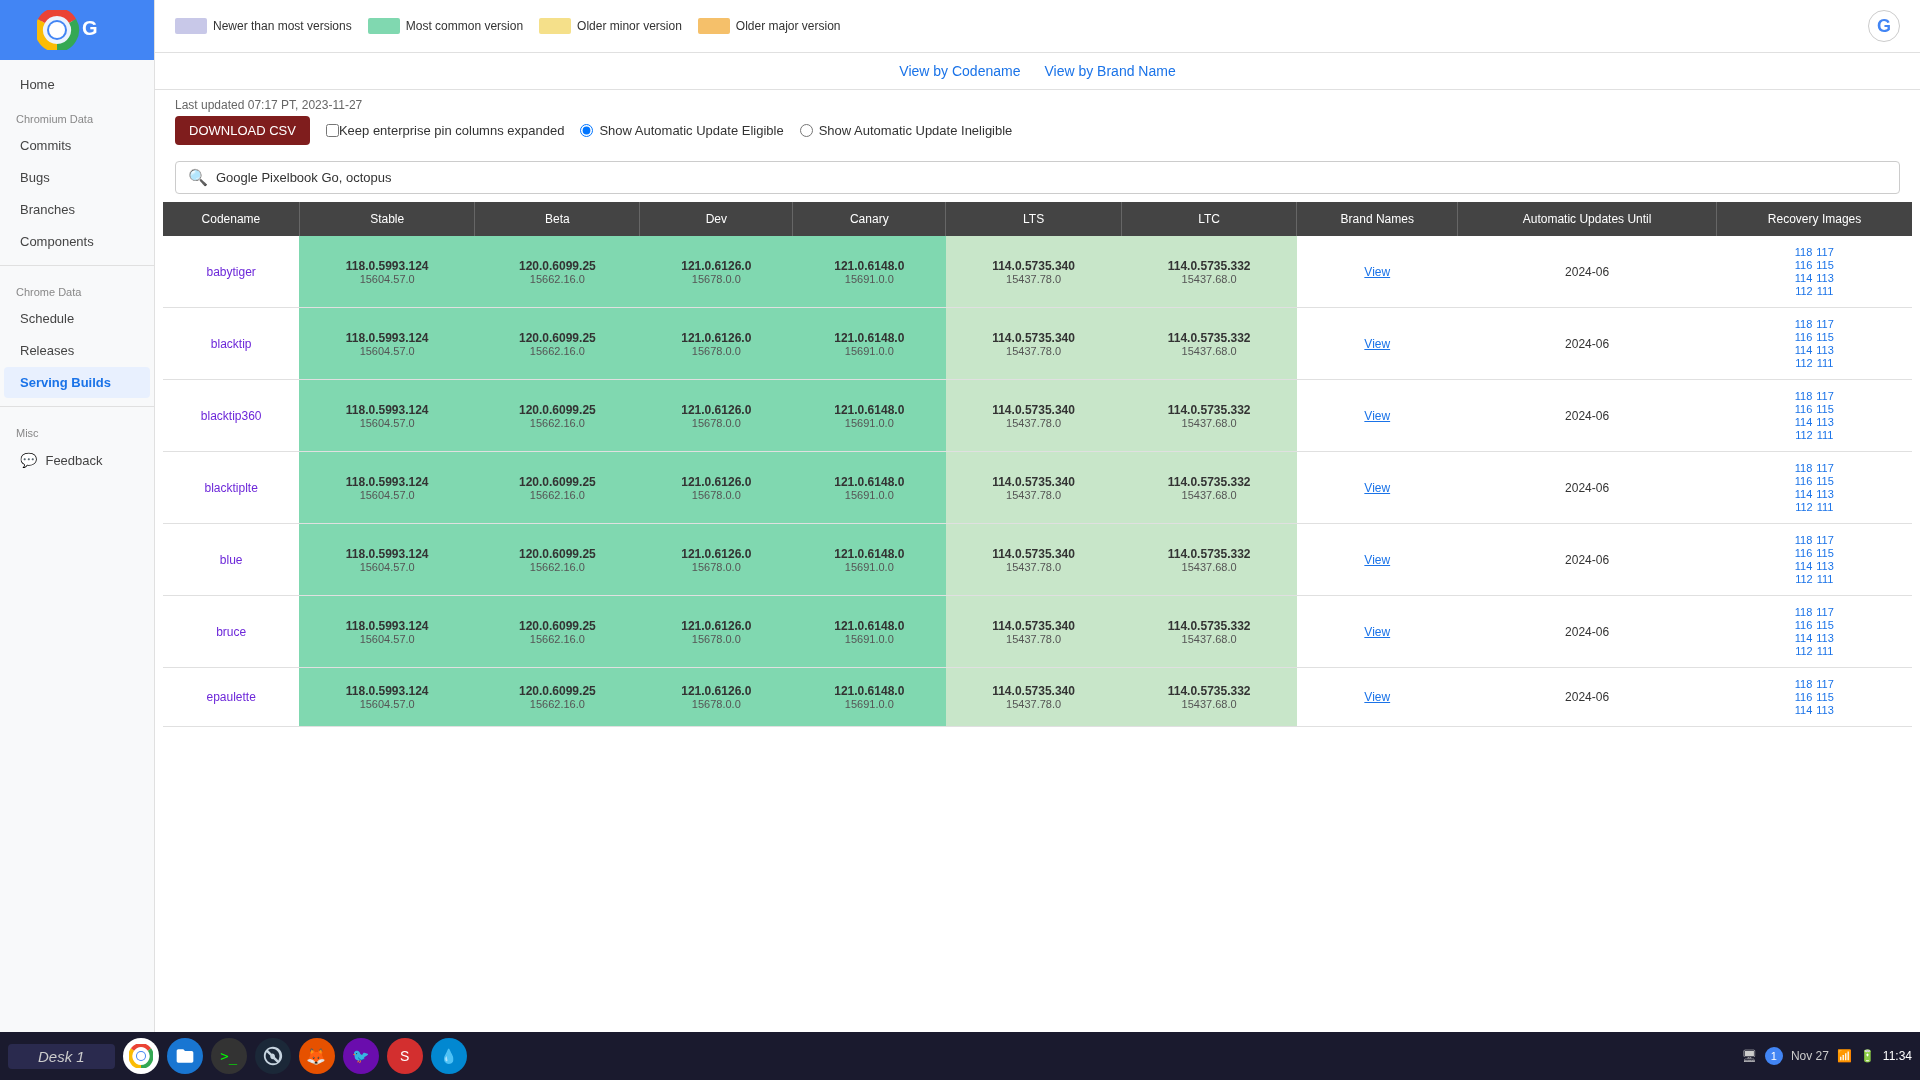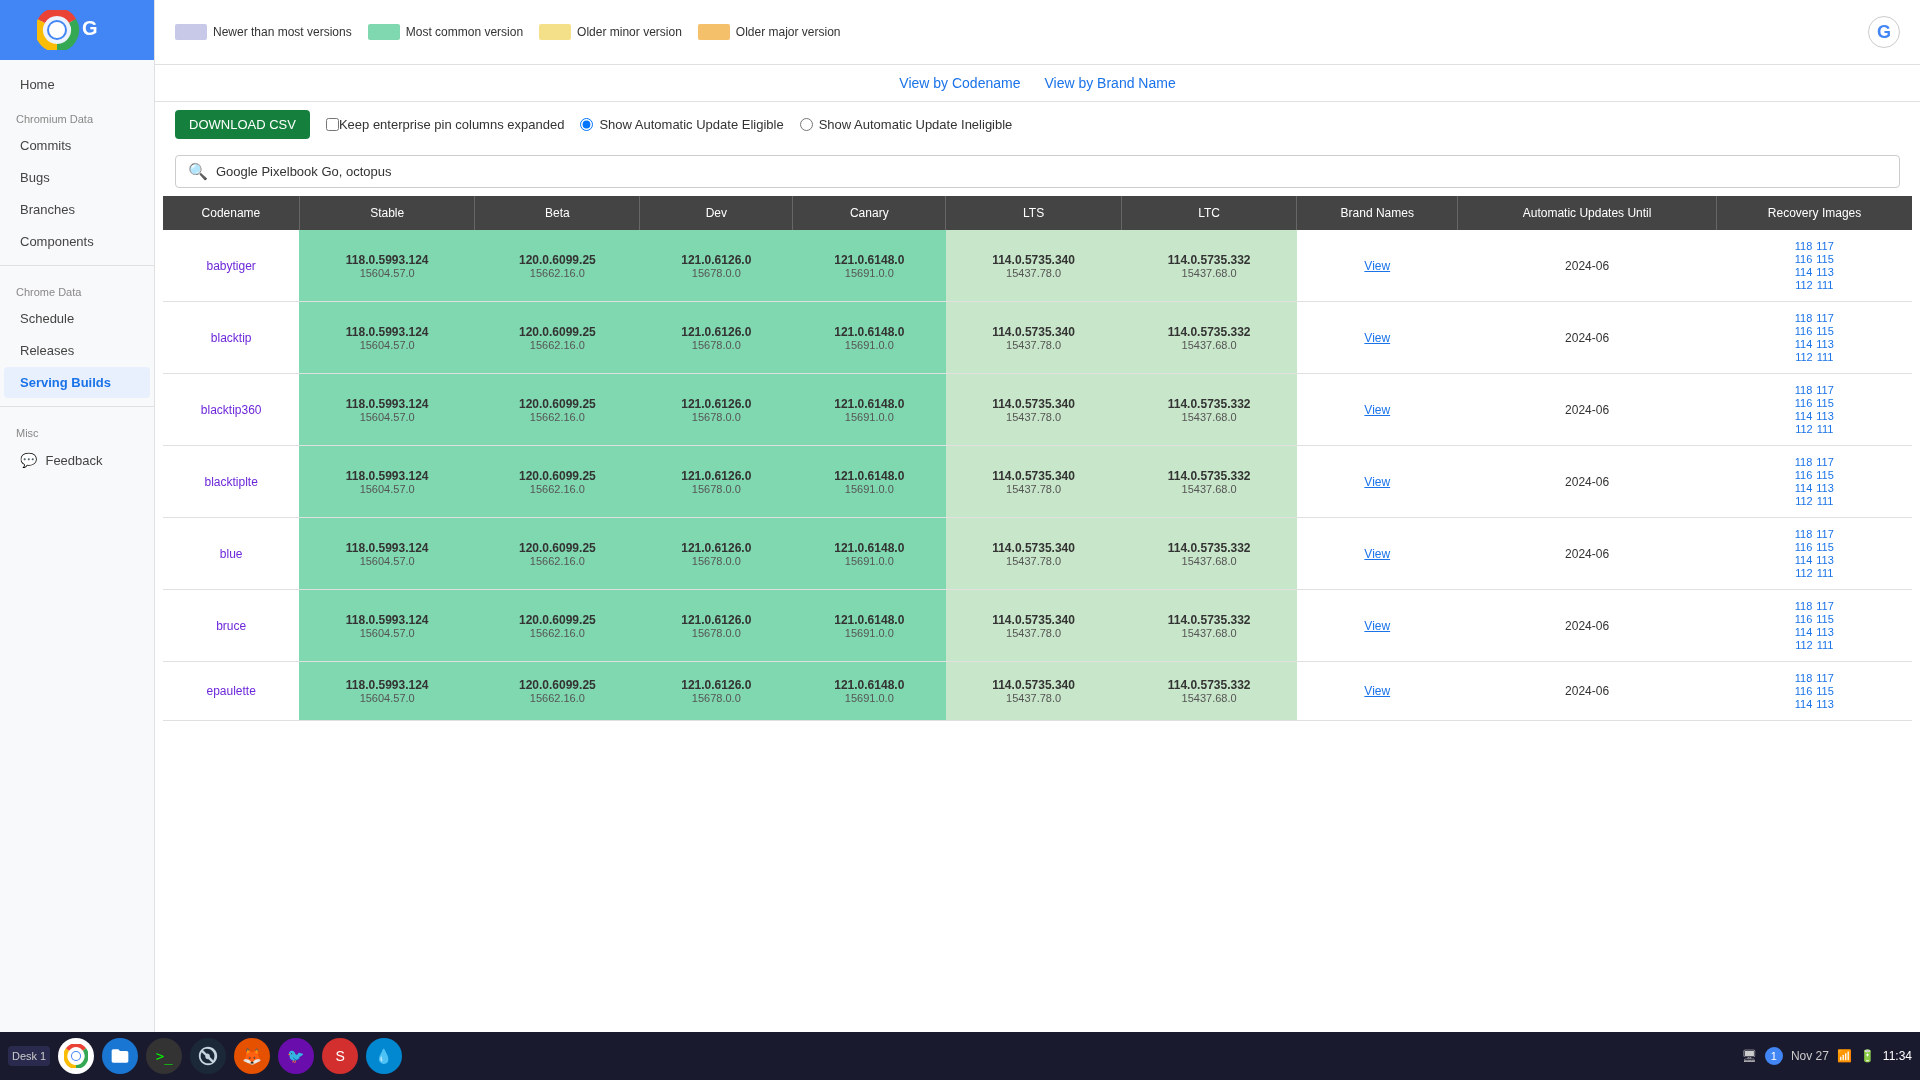--- a/index.html
+++ b/index.html
@@ -13,33 +13,33 @@
     .sidebar-logo svg { width: 80px; height: 40px; }
     .sidebar-section-label { font-size: 11px; color: #888; padding: 12px 16px 4px; text-transform: none; font-weight: 500; }
     .sidebar-item { padding: 8px 16px; cursor: pointer; color: #444; font-size: 13px; display: flex; align-items: center; gap: 8px; border-radius: 4px; margin: 1px 4px; }
     .sidebar-item.active { background: #e8f0fe; color: #1a73e8; font-weight: 600; }
     .sidebar-divider { border: none; border-top: 1px solid #e0e0e0; margin: 8px 0; }
 
     
     .content { flex: 1; overflow-y: auto; padding: 0; }
 
     
-    .legend-bar { display: flex; align-items: center; gap: 16px; padding: 16px 20px; background: #fff; border-bottom: 1px solid #e0e0e0; flex-wrap: wrap; }
+    .legend-bar { display: flex; align-items: center; gap: 16px; padding: 10px 20px; background: #fff; border-bottom: 1px solid #e0e0e0; flex-wrap: wrap; }
     .legend-item { display: flex; align-items: center; gap: 6px; font-size: 12px; }
     .legend-color { width: 32px; height: 16px; border-radius: 2px; }
     .legend-newer { background: #c8c8e8; }
     .legend-most-common { background: #80d8b0; }
     .legend-older-minor { background: #f5e08a; }
     .legend-older-major { background: #f5c06a; }
 
     
     .view-toggles { display: flex; gap: 24px; justify-content: center; padding: 10px; border-bottom: 1px solid #e0e0e0; }
     .view-toggle { color: #1a73e8; cursor: pointer; font-size: 14px; text-decoration: none; }
     .last-updated { font-size: 12px; color: #666; width: 100%; margin-bottom: 4px; }
-    .btn-download { background: #15803d; color: white; border: none; padding: 7px 14px; border-radius: 4px; cursor: pointer; font-size: 13px; font-weight: 500; }
+    .btn-download { background: #7f1d1d; color: white; border: none; padding: 7px 14px; border-radius: 4px; cursor: pointer; font-size: 13px; font-weight: 500; }
     .checkbox-label { display: flex; align-items: center; gap: 0; font-size: 13px; cursor: pointer; }
     .radio-label { display: flex; align-items: center; gap: 6px; font-size: 13px; cursor: pointer; }
 
     
     .search-bar { display: flex; align-items: center; border: 1px solid #ccc; border-radius: 4px; padding: 6px 12px; margin: 8px 20px; background: #fff; }
     .search-bar input { border: none; outline: none; width: 100%; font-size: 13px; color: #333; }
     .search-bar input::placeholder { color: #999; }
 
     
     .table-container { overflow-x: auto; margin: 0 8px; }
@@ -56,21 +56,21 @@
     .lts-cell { background: #c8e6c9; }
     .brand-view { color: #1a73e8; cursor: pointer; text-decoration: underline; font-size: 12px; }
     .date-cell { font-size: 12px; }
     .recovery-links { display: flex; flex-direction: column; gap: 1px; }
     .recovery-row { display: flex; gap: 4px; justify-content: center; align-items: flex-end; }
     .recovery-link { color: #1a73e8; cursor: pointer; font-size: 11px; text-decoration: none; }
 
     
     .taskbar { height: 48px; background: #1a1a2e; display: flex; align-items: center; padding: 0 8px; gap: 4px; flex-shrink: 0; }
     .taskbar-left { display: flex; align-items: center; gap: 8px; flex: 1; }
-    .taskbar-desk { background: #2a2a4e; color: #ccc; padding: 4px 4px; border-radius: 4px; font-size: 11px; }
+    .taskbar-desk { background: #2a2a4e; color: #ccc; padding: 4px 30px; border-radius: 4px; font-size: 15px; font-style: italic; }
     .taskbar-app { width: 36px; height: 36px; border-radius: 50%; display: flex; align-items: center; justify-content: center; cursor: pointer; font-size: 18px; }
     .taskbar-right { display: flex; align-items: center; gap: 8px; color: #ccc; font-size: 12px; }
 
     .top-bar { border-bottom: 1px solid #e0e0e0; }
   </style>
 </head>
 <body>
 
 <div class="main-layout">
 
@@ -156,20 +156,21 @@
 
       <div style="width:32px;height:32px;border-radius:50%;background:#fff;border:1px solid #ccc;display:flex;align-items:center;justify-content:center;font-weight:bold;color:#4285f4;font-size:18px;">G</div>
     </div>
 
     <div class="view-toggles">
       <a class="view-toggle">View by Codename</a>
       <a class="view-toggle">View by Brand Name</a>
     </div>
 
     <div style="padding: 8px 20px 0;">
+      <div class="last-updated">Last updated 07:17 PT, 2023-11-27</div>
       <div style="display:flex;align-items:center;gap:16px;flex-wrap:wrap;padding-bottom:8px;">
         <button class="btn-download">DOWNLOAD CSV</button>
         <label class="checkbox-label">
           <input type="checkbox" style="">
           <span>Keep enterprise pin columns expanded</span>
         </label>
         <label class="radio-label">
           <input type="radio" name="update-filter" checked="" style="">
           <span>Show Automatic Update Eligible</span>
         </label>

